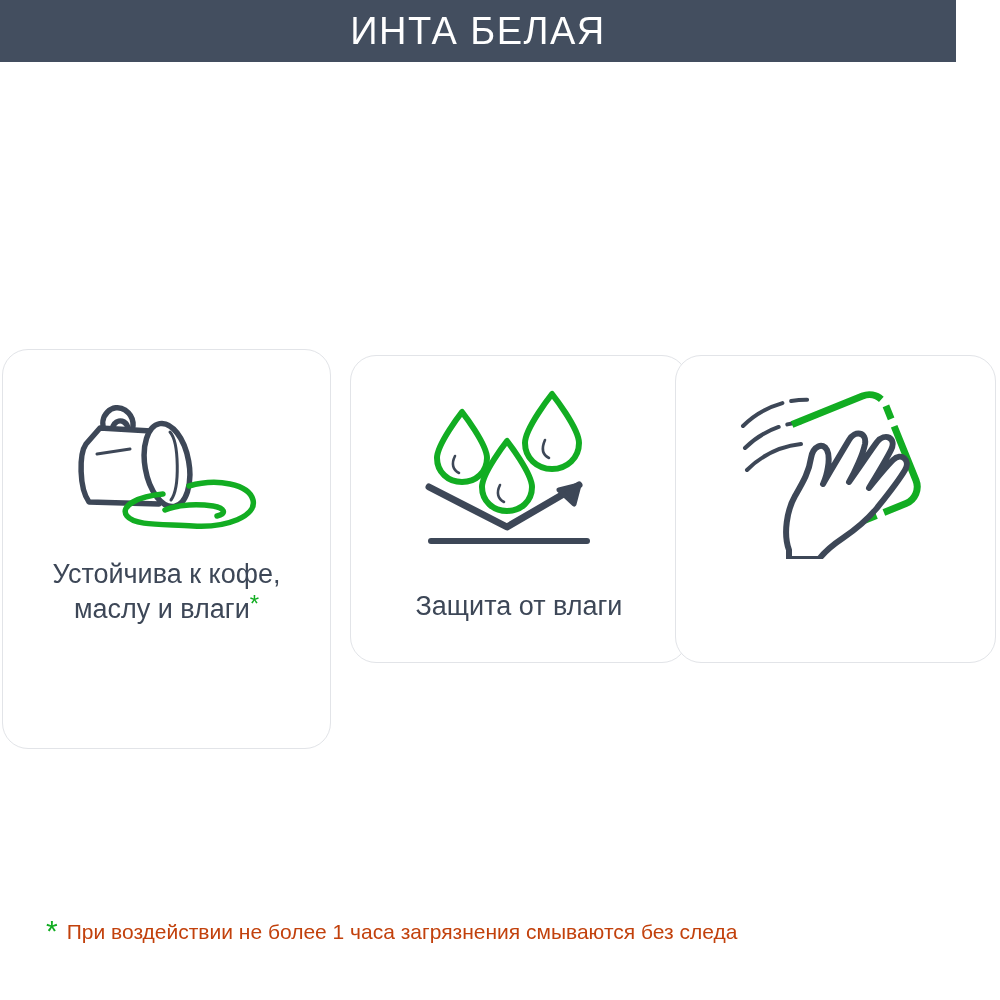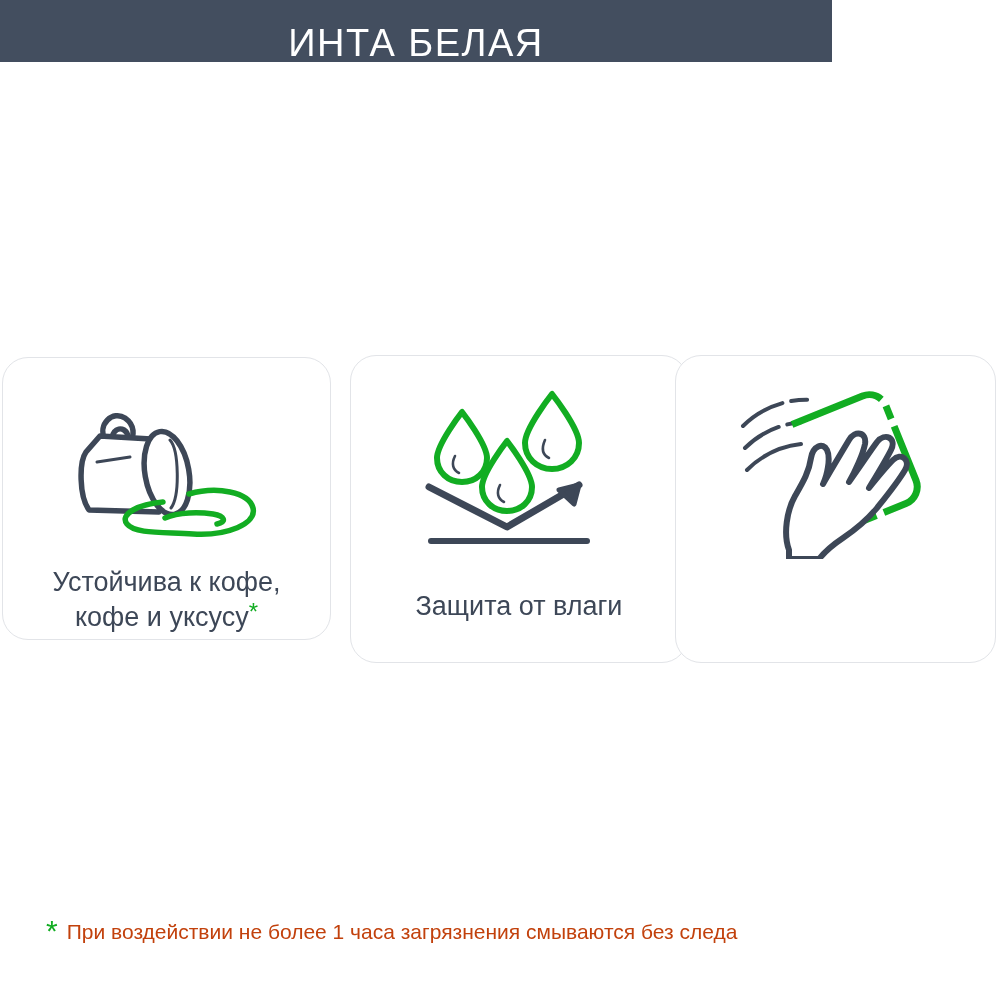--- a/index.html
+++ b/index.html
@@ -15,25 +15,25 @@
     font-family: "Liberation Sans", sans-serif;
     color: #3d4757;
     -webkit-font-smoothing: antialiased;
   }
 
   
   .header-band {
     position: absolute;
     left: 0;
     top: 0;
-    width: 832px;
+    width: 956px;
     height: 62px;
     background: #434e5f;
     display: flex;
-    align-items: flex-end;
+    align-items: center;
     justify-content: center;
   }
   .header-title {
     color: #ffffff;
     font-size: 38px;
     font-weight: 400;
     letter-spacing: 1.5px;
     line-height: 1;
     white-space: nowrap;
   }
@@ -50,21 +50,21 @@
     position: absolute;
     top: 0;
     background: #ffffff;
     border: 1px solid #e2e4e8;
     border-radius: 26px;
     box-sizing: border-box;
     display: flex;
     flex-direction: column;
     align-items: center;
   }
-  .feature-card.card-1 { left: 2px;   width: 329px; height: 283px; margin-top: 8px; }
+  .feature-card.card-1 { left: 2px;   width: 329px; height: 400px; }
   .feature-card.card-2 { left: 350px; top: 6px; width: 338px; height: 308px; }
   .feature-card.card-3 { left: 675px; top: 6px; width: 321px; height: 308px; }
 
   .card-icon {
     display: block;
     margin: 0 auto;
   }
   .card-1 .card-icon { margin-top: 42px; }
   .card-2 .card-icon { margin-top: 32px; }
   .card-3 .card-icon { margin-top: 28px; }
@@ -138,21 +138,21 @@
       </g>
 
       <g fill="none" stroke="#12ad22" stroke-width="5.5" stroke-linecap="round" stroke-linejoin="round">
         <path d="M122 94 C 150 86, 182 92, 186 108 C 190 124, 160 136, 126 134
                  C 96 132, 68 134, 60 124 C 52 114, 72 104, 96 102"></path>
         <path d="M98 118 C 112 112, 132 112, 146 114 C 158 116, 160 122, 150 124"></path>
       </g>
     </svg>
     <div class="card-label">
       <span>Устойчива к кофе,</span><br>
-      <span>кофе и уксусу</span><span class="star-green">*</span>
+      <span>маслу и влаги</span><span class="star-green">*</span>
     </div>
   </div>
 
   <div class="feature-card card-2">
     <svg class="card-icon" width="200" height="165" viewBox="0 0 200 165">
 
       <g fill="none" stroke="#12ad22" stroke-width="6" stroke-linecap="round" stroke-linejoin="round">
         <path d="M43 24 C 43 24, 18 56, 18 70 C 18 84, 29 94, 43 94 C 57 94, 68 84, 68 70 C 68 56, 43 24, 43 24 Z"></path>
       </g>
       <path d="M36 68 C 32 76, 34 82, 40 85" fill="none" stroke="#3d4757" stroke-width="2.6" stroke-linecap="round"></path>

